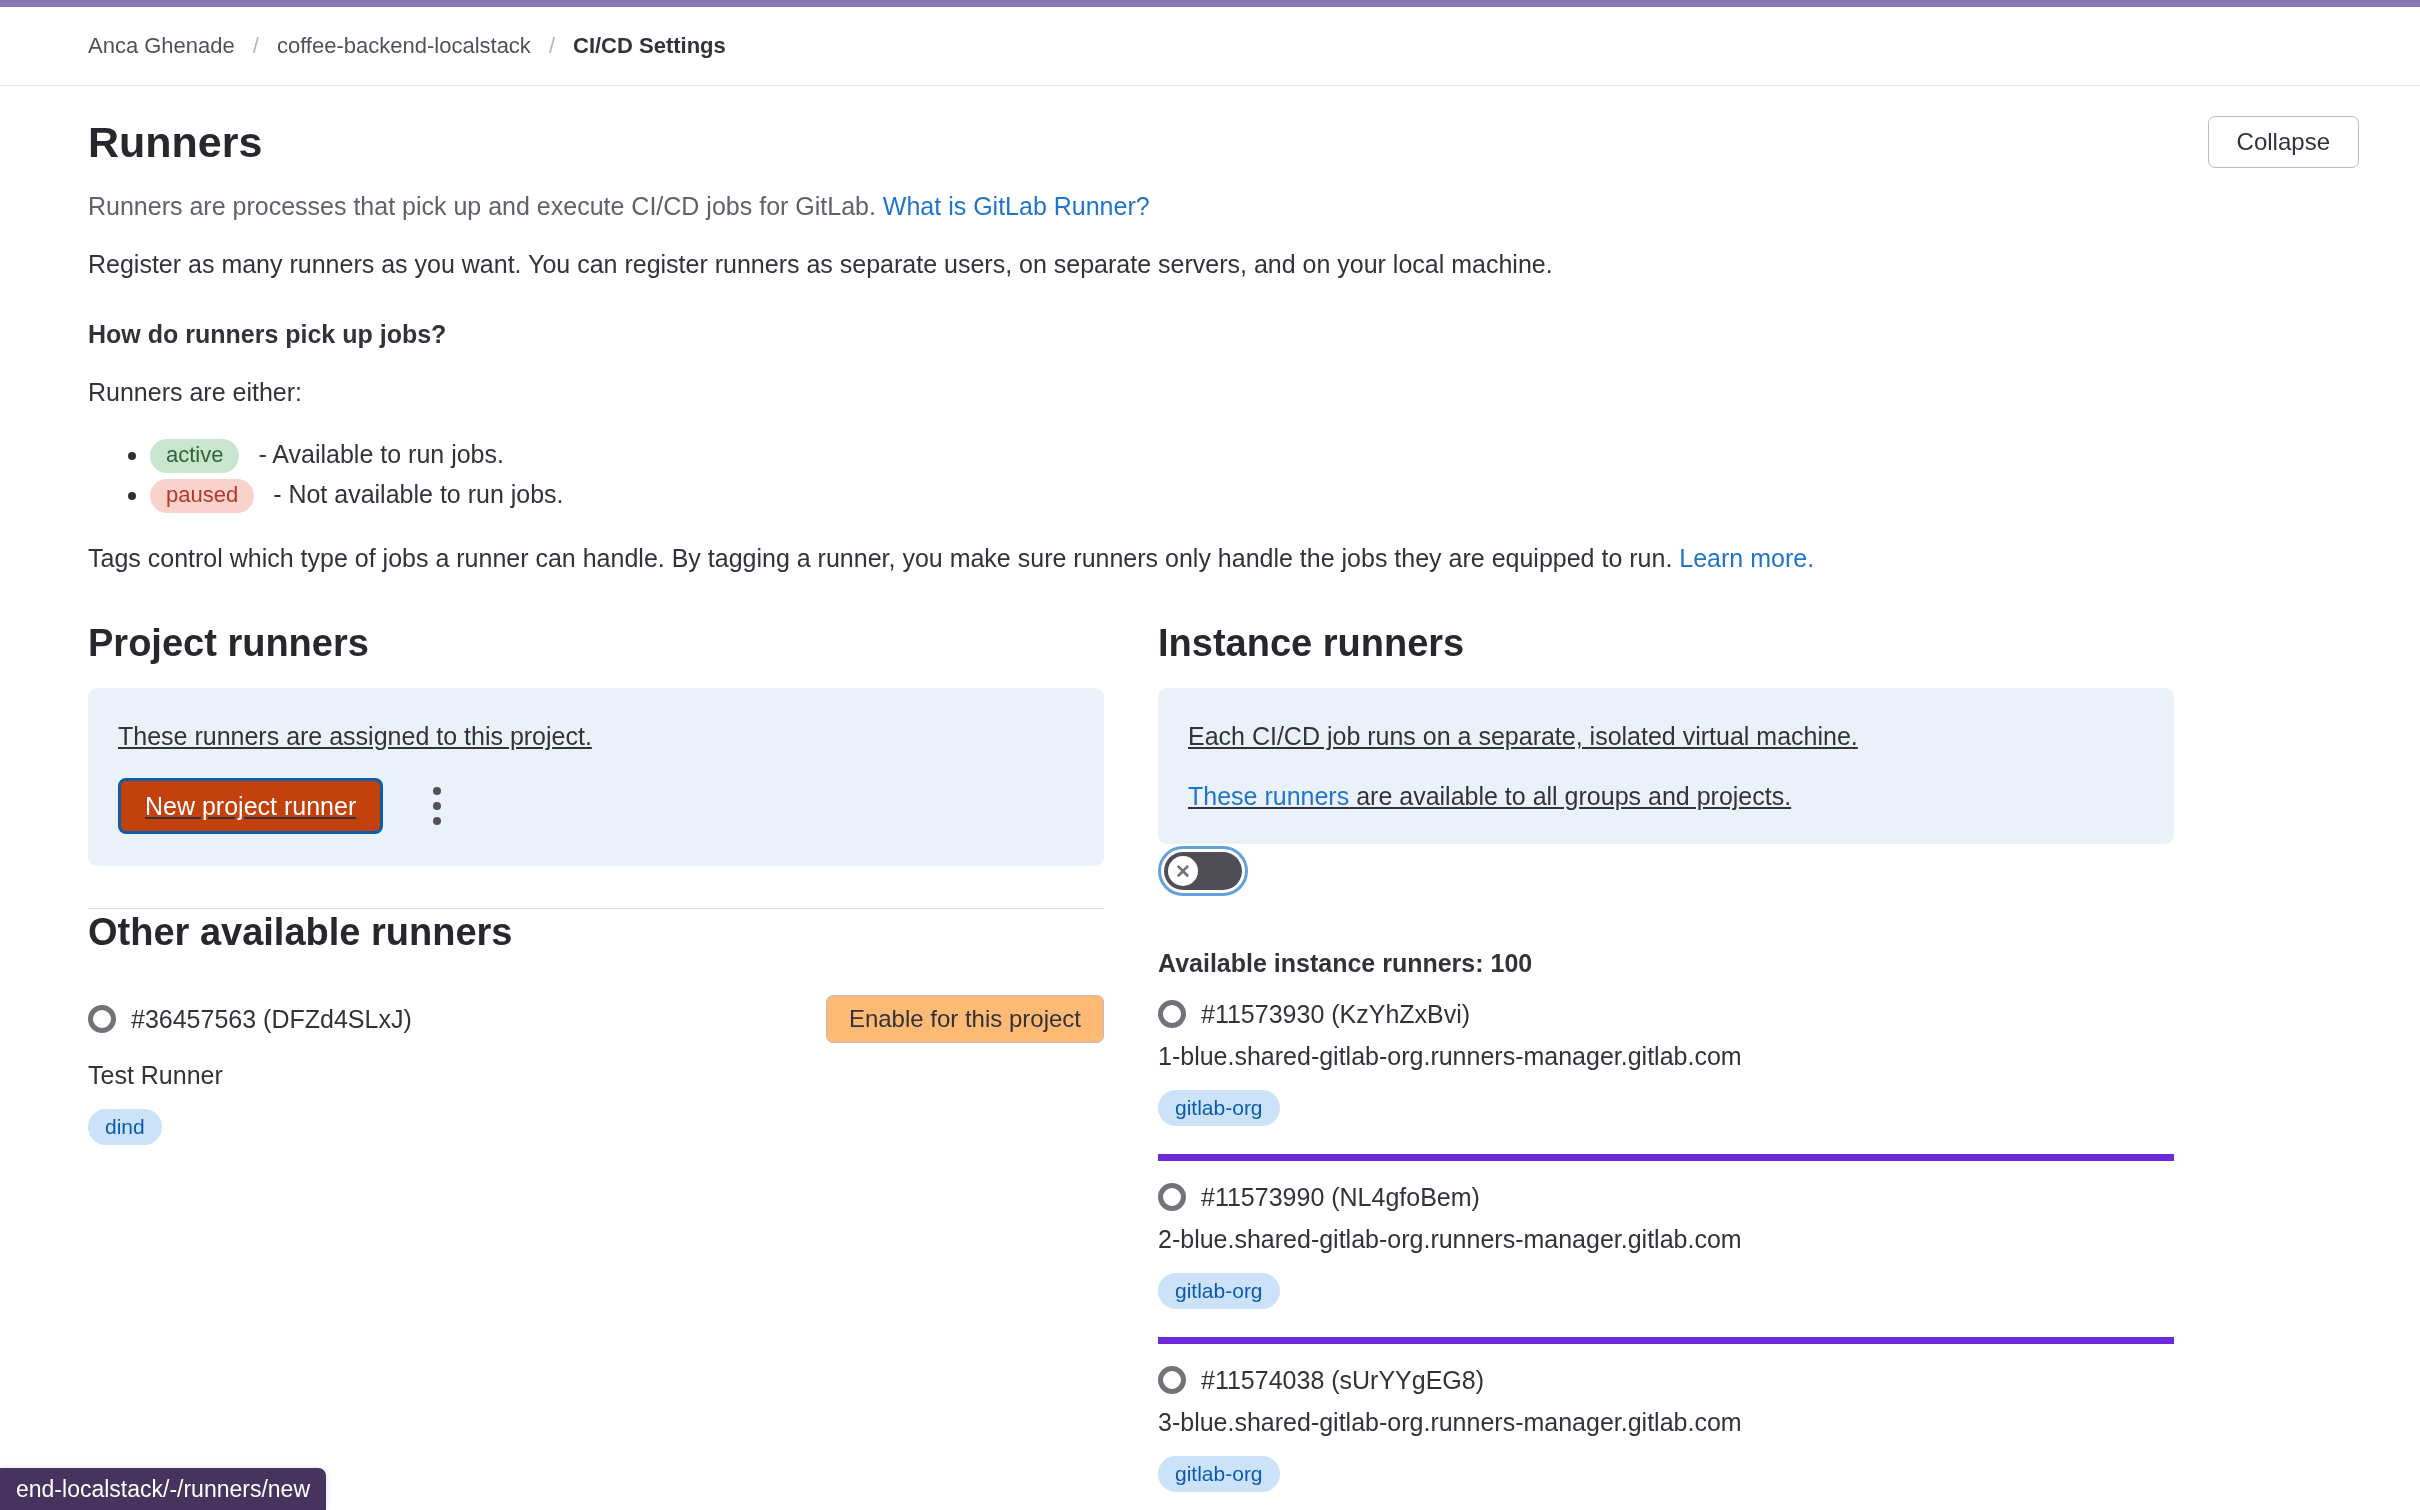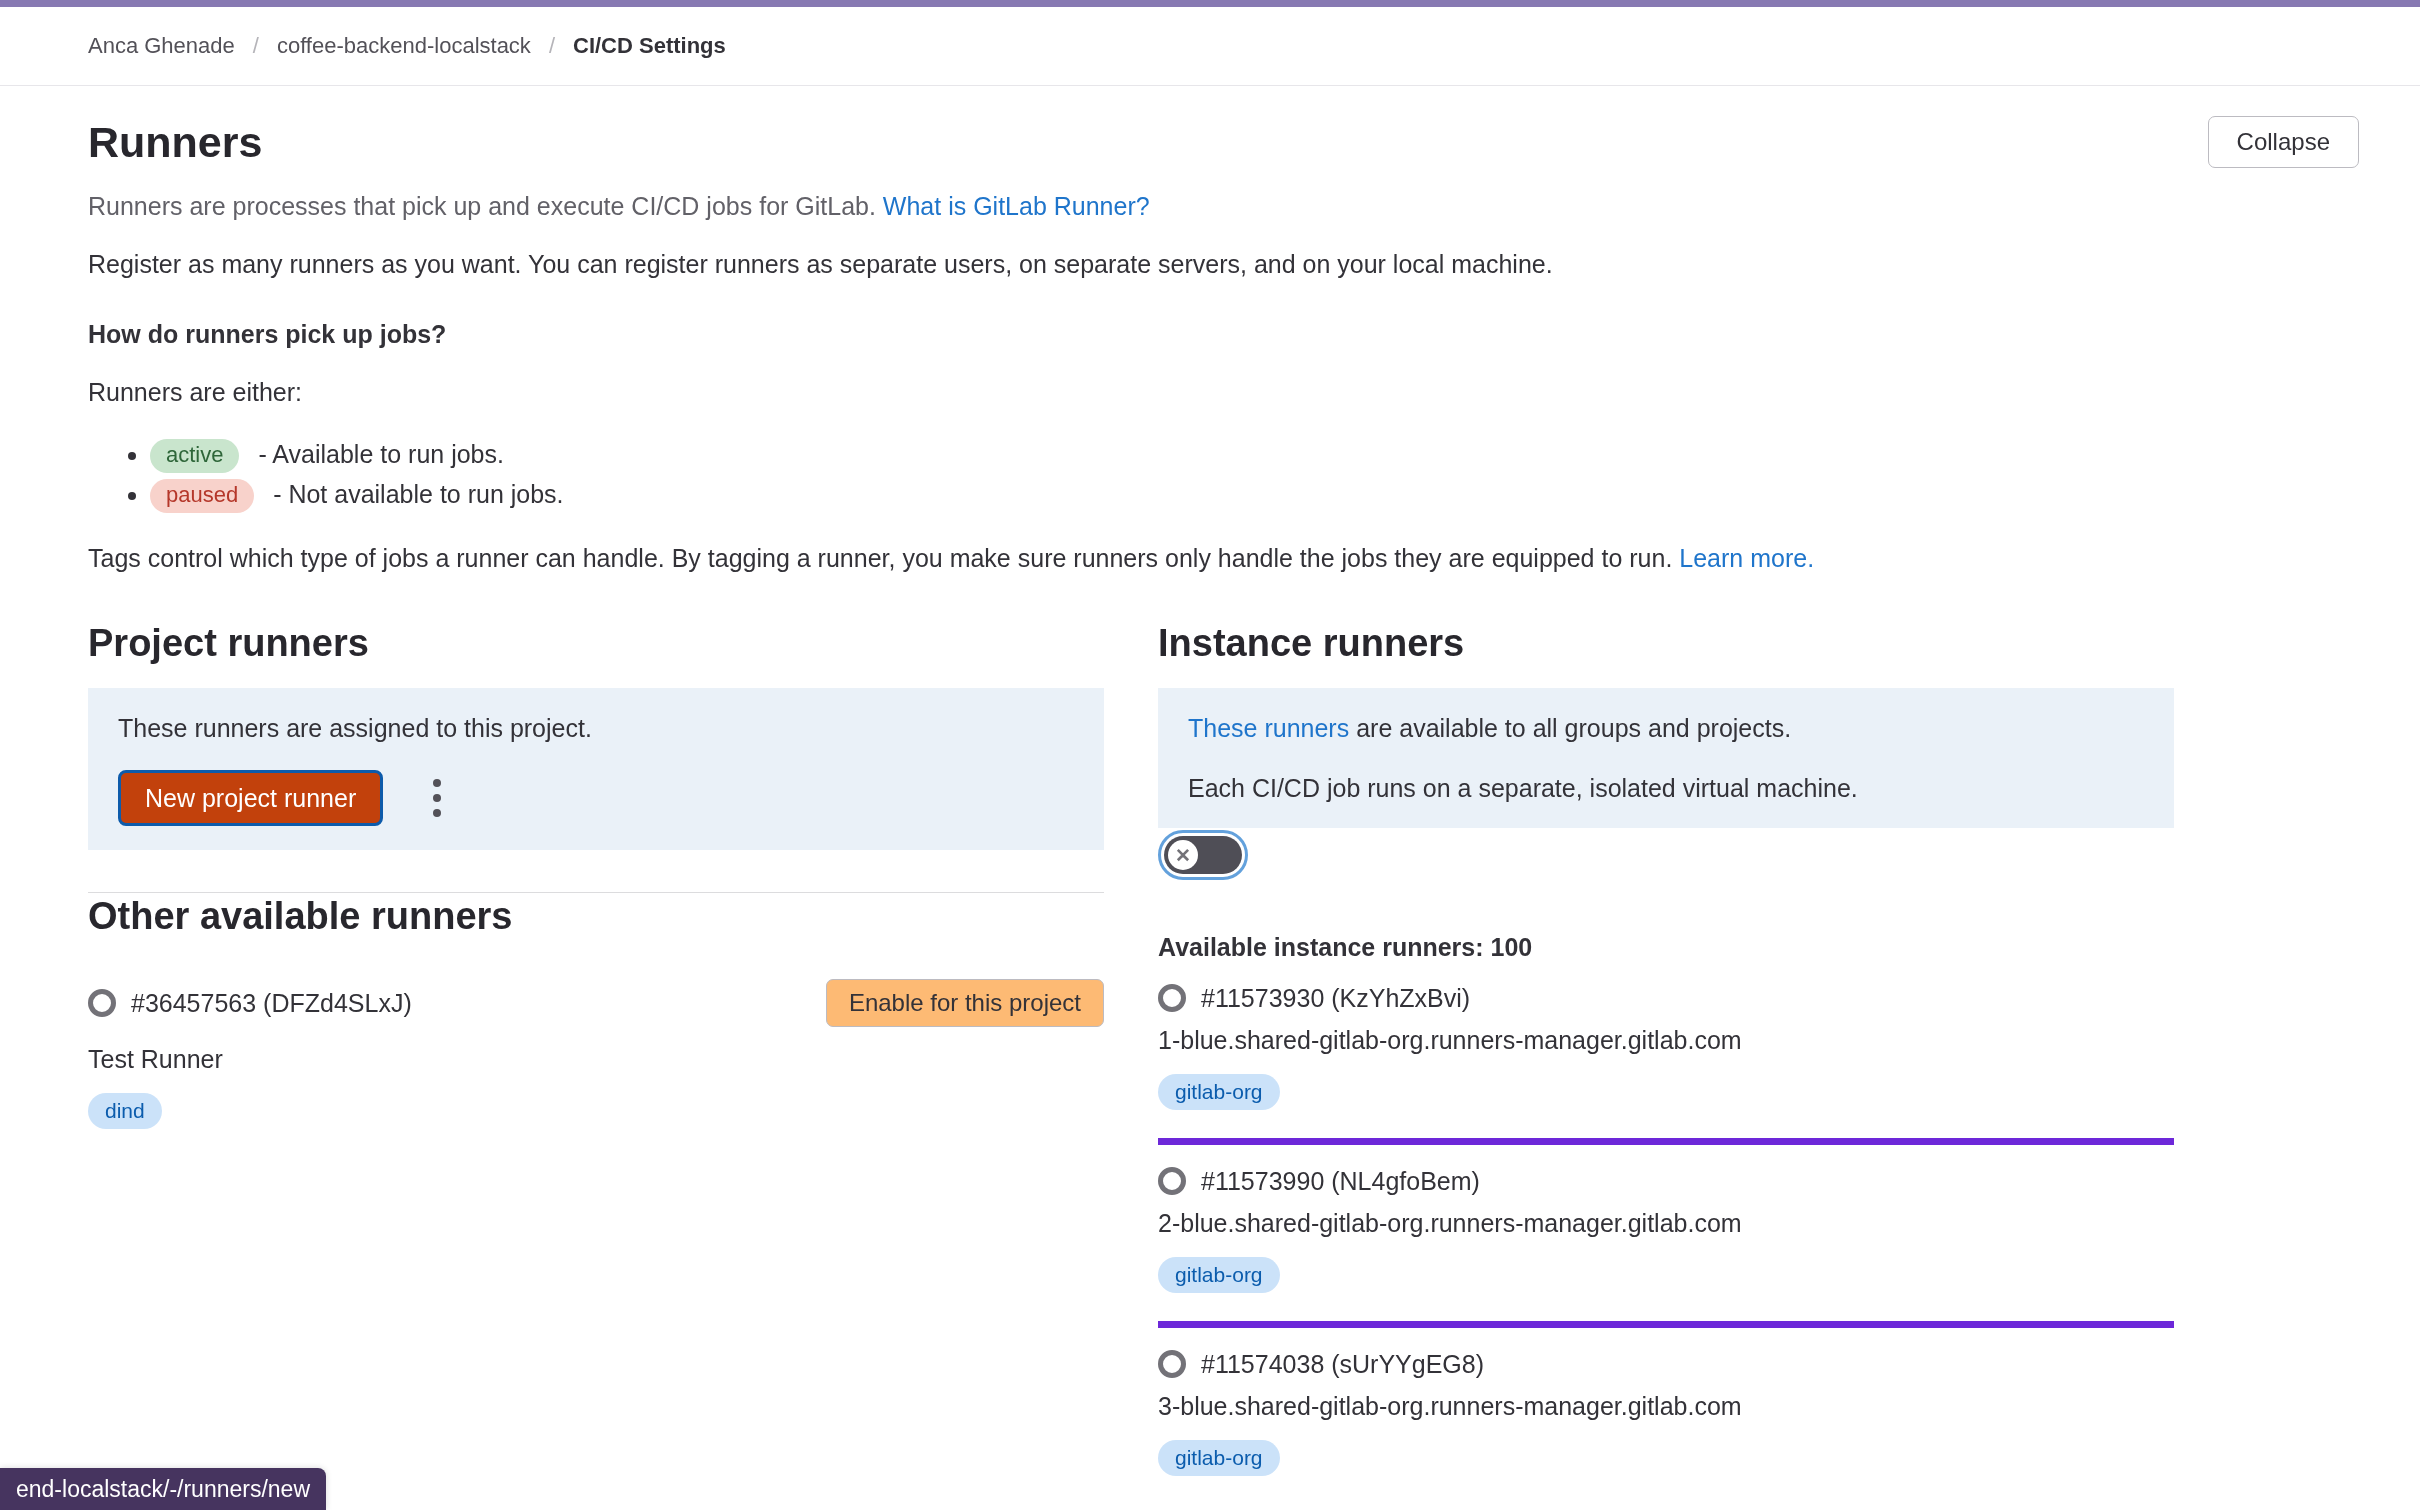--- a/index.html
+++ b/index.html
@@ -63,21 +63,21 @@
   .badge-green { background: #c9e5cd; color: #2e6639; }
   .badge-red   { background: #f8d2cb; color: #b5372a; }
   .badge-text { margin-left: 12px; }
 
   .tags-line { margin-top: 28px; font-size: 25px; line-height: 32px; }
 
   .columns { display: flex; gap: 54px; margin-top: 46px; }
   .col { width: 1016px; flex: none; }
   h2.section-title { font-size: 38px; font-weight: 600; margin: 0; line-height: 46px; color: #28272d; }
 
-  .info-box { background: #eaf1f8; border-radius: 0; padding: 24px 30px; margin-top: 22px; }
+  .info-box { background: #eaf1f8; border-radius: 9px; padding: 32px 30px; margin-top: 22px; text-decoration: underline; }
   .info-box p { font-size: 25px; line-height: 32px; color: #333238; }
   .info-box p + p { margin-top: 28px; }
   .box-actions { display: flex; align-items: center; gap: 42px; margin-top: 26px; }
 
   .kebab-btn { background: none; border: none; padding: 6px 8px; cursor: pointer; }
   .kebab { display: flex; flex-direction: column; gap: 7px; }
   .kebab-dot { width: 8px; height: 8px; border-radius: 50%; background: #535158; }
 
   .left-divider { border: none; border-top: 1px solid #dcdcde; margin: 42px 0 0; }
   .other-title { margin-top: 46px; }
@@ -197,24 +197,24 @@
         <button class="btn btn-enable">Enable for this project</button>
       </div>
       <p class="runner-desc">Test Runner</p>
       <span class="tag-pill">dind</span>
     </div>
 
     <div class="col">
       <h2 class="section-title">Instance runners</h2>
 
       <div class="info-box">
+        <p>Each CI/CD job runs on a separate, isolated virtual machine.</p>
         <p>
           <a class="link">These runners</a><span> are available to all groups and projects.</span>
         </p>
-        <p>Each CI/CD job runs on a separate, isolated virtual machine.</p>
       </div>
 
 
       <div class="toggle">
         <div class="toggle-track">
           <div class="toggle-knob">✕</div>
         </div>
       </div>
 
       <p class="available-label">Available instance runners: 100</p>

